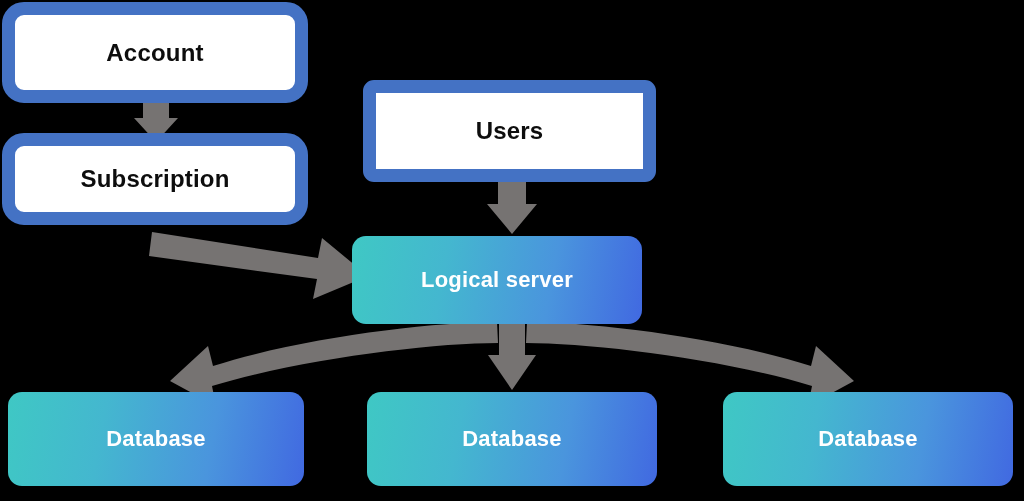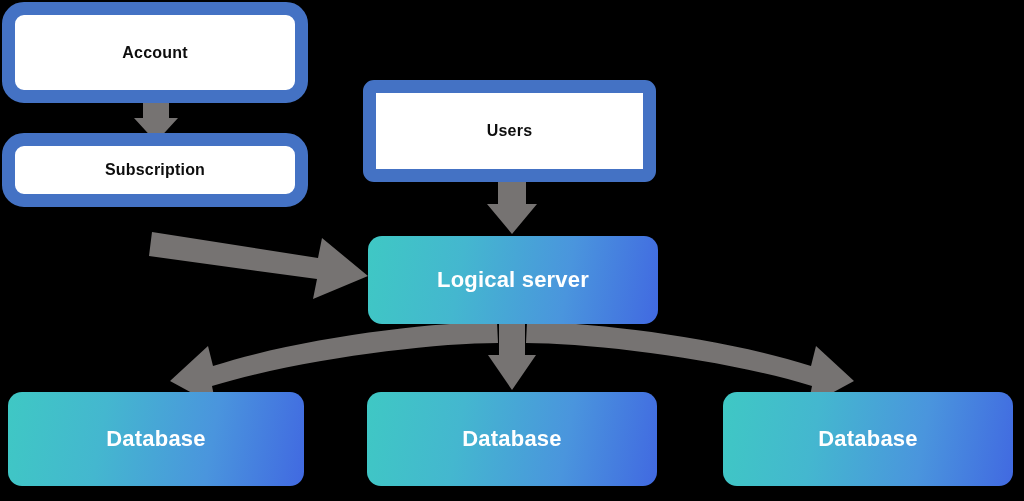--- a/index.html
+++ b/index.html
@@ -35,40 +35,40 @@
   
   .node-white {
     background: #ffffff;
     border: 13px solid #4472c4;
     border-radius: 22px;
     z-index: 3;
   }
   .node-white .node-label {
     color: #0d0d0d;
     font-weight: bold;
-    font-size: 16px;
+    font-size: 24px;
     letter-spacing: 0.2px;
   }
   
   .node-grad {
     background: linear-gradient(100deg, #3fc8c4 0%, #44b7cf 32%, #4a95dd 68%, #4169e1 100%);
     border-radius: 14px;
     z-index: 3;
   }
   .node-grad .node-label {
     color: #ffffff;
     font-weight: bold;
     font-size: 22px;
     letter-spacing: 0.2px;
   }
   
   #node-account      { left: 2px;   top: 2px;   width: 306px; height: 101px; }
-  #node-subscription { left: 2px;   top: 133px; width: 306px; height: 74px; }
+  #node-subscription { left: 2px;   top: 133px; width: 306px; height: 92px; }
   #node-users        { left: 363px; top: 80px;  width: 293px; height: 102px; border-radius: 11px; }
-  #node-logical-server { left: 368px; top: 236px; width: 290px; height: 88px; }
+  #node-logical-server { left: 352px; top: 236px; width: 290px; height: 88px; }
   #node-database-1   { left: 8px;   top: 392px; width: 296px; height: 94px; }
   #node-database-2   { left: 367px; top: 392px; width: 290px; height: 94px; }
   #node-database-3   { left: 723px; top: 392px; width: 290px; height: 94px; }
 </style>
 </head>
 <body>
 
 <div id="diagram-canvas">
 
   <svg id="arrow-layer" viewBox="0 0 1024 501" xmlns="http://www.w3.org/2000/svg">

